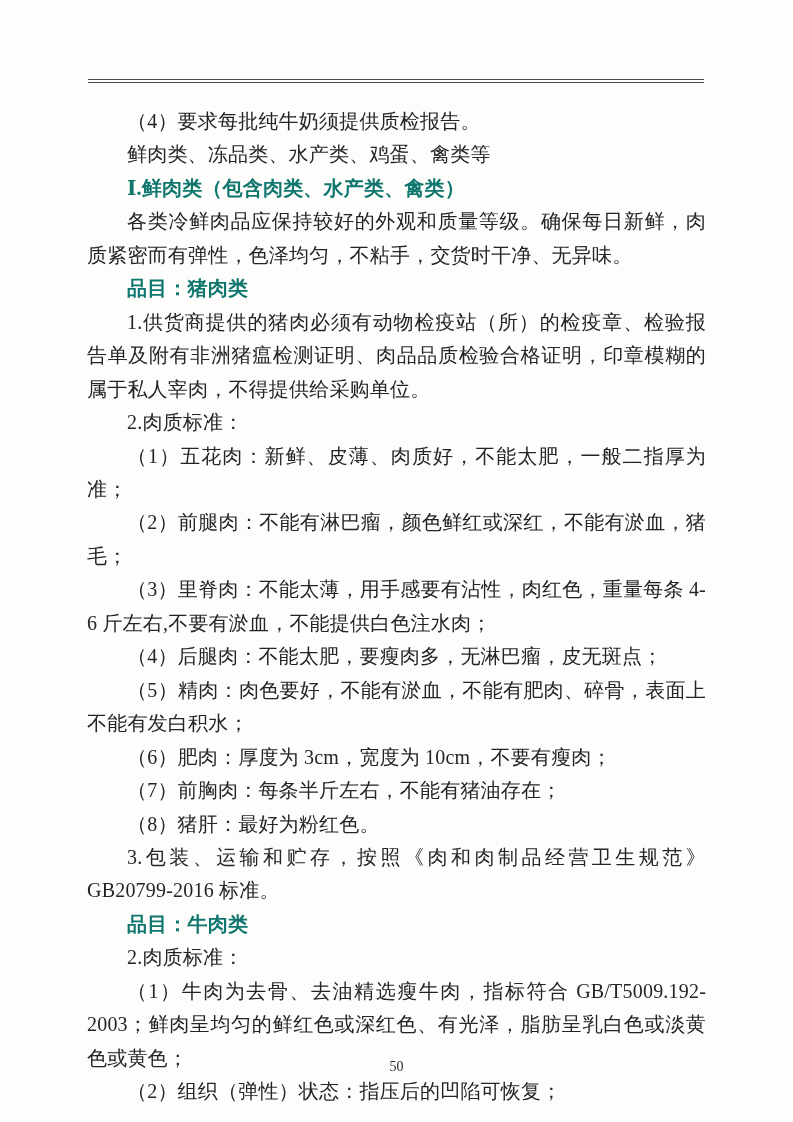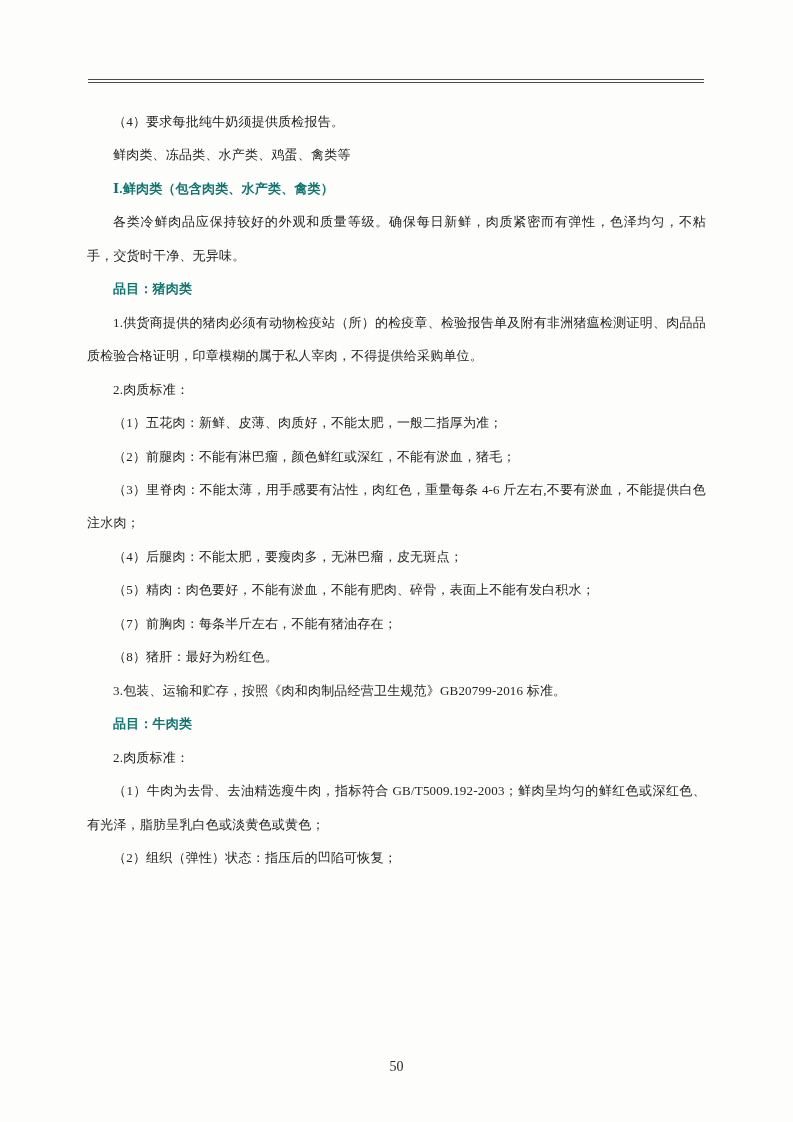--- a/index.html
+++ b/index.html
@@ -30,21 +30,21 @@
     border-top: 1.6px solid #4a4a4a;
     border-bottom: 1.6px solid #4a4a4a;
   }
   .content {
     position: absolute;
     left: 87px;
     top: 105px;
     width: 619px;
   }
   .para {
-    font-size: 13px;
+    font-size: 20px;
     line-height: 33.45px;
     text-align: justify;
     text-indent: 2em;
     letter-spacing: 0.2px;
     color: #242424;
   }
   .para.bold {
     font-weight: bold;
     color: #0f766e;
   }
@@ -72,20 +72,21 @@
       <div class="para bold">Ⅰ.鲜肉类（包含肉类、水产类、禽类）</div>
       <div class="para">各类冷鲜肉品应保持较好的外观和质量等级。确保每日新鲜，肉质紧密而有弹性，色泽均匀，不粘手，交货时干净、无异味。</div>
       <div class="para bold">品目：猪肉类</div>
       <div class="para">1.供货商提供的猪肉必须有动物检疫站（所）的检疫章、检验报告单及附有非洲猪瘟检测证明、肉品品质检验合格证明，印章模糊的属于私人宰肉，不得提供给采购单位。</div>
       <div class="para">2.肉质标准：</div>
       <div class="para">（1）五花肉：新鲜、皮薄、肉质好，不能太肥，一般二指厚为准；</div>
       <div class="para">（2）前腿肉：不能有淋巴瘤，颜色鲜红或深红，不能有淤血，猪毛；</div>
       <div class="para">（3）里脊肉：不能太薄，用手感要有沾性，肉红色，重量每条 4-6 斤左右,不要有淤血，不能提供白色注水肉；</div>
       <div class="para">（4）后腿肉：不能太肥，要瘦肉多，无淋巴瘤，皮无斑点；</div>
       <div class="para">（5）精肉：肉色要好，不能有淤血，不能有肥肉、碎骨，表面上不能有发白积水；</div>
+      <div class="para">（6）肥肉：厚度为 3cm，宽度为 10cm，不要有瘦肉；</div>
       <div class="para">（7）前胸肉：每条半斤左右，不能有猪油存在；</div>
       <div class="para">（8）猪肝：最好为粉红色。</div>
       <div class="para">3.包装、运输和贮存，按照《肉和肉制品经营卫生规范》GB20799-2016 标准。</div>
       <div class="para bold">品目：牛肉类</div>
       <div class="para">2.肉质标准：</div>
       <div class="para">（1）牛肉为去骨、去油精选瘦牛肉，指标符合 GB/T5009.192-2003；鲜肉呈均匀的鲜红色或深红色、有光泽，脂肪呈乳白色或淡黄色或黄色；</div>
       <div class="para">（2）组织（弹性）状态：指压后的凹陷可恢复；</div>
     </div>
   <div class="footer">
     <span class="page-number">50</span>

